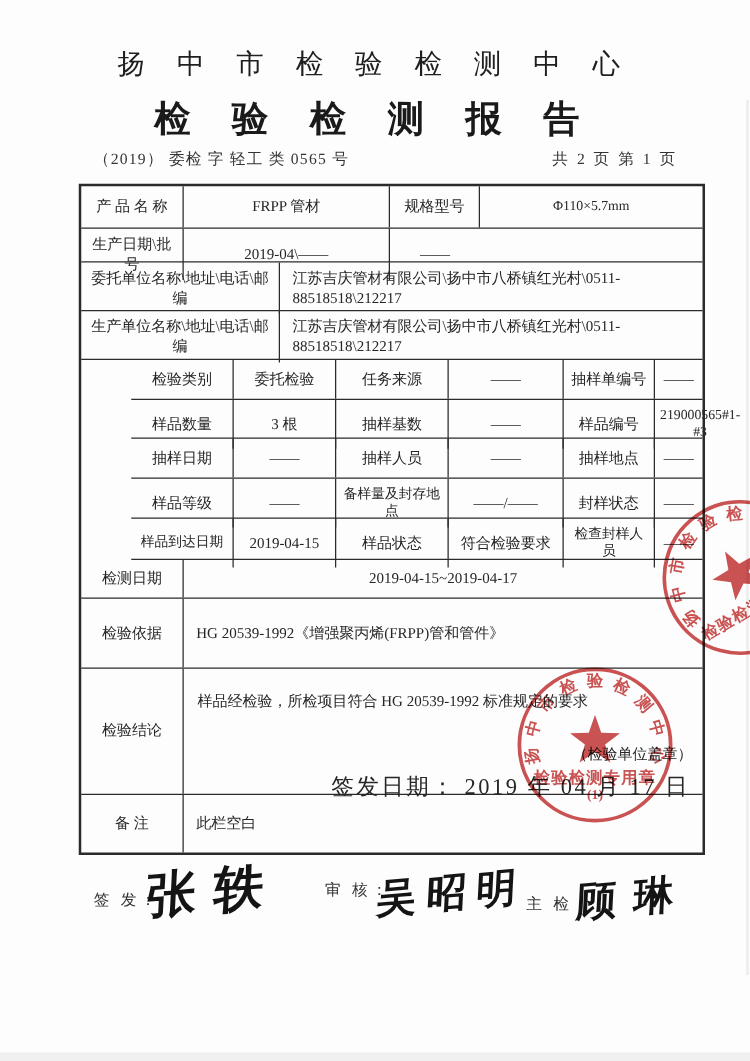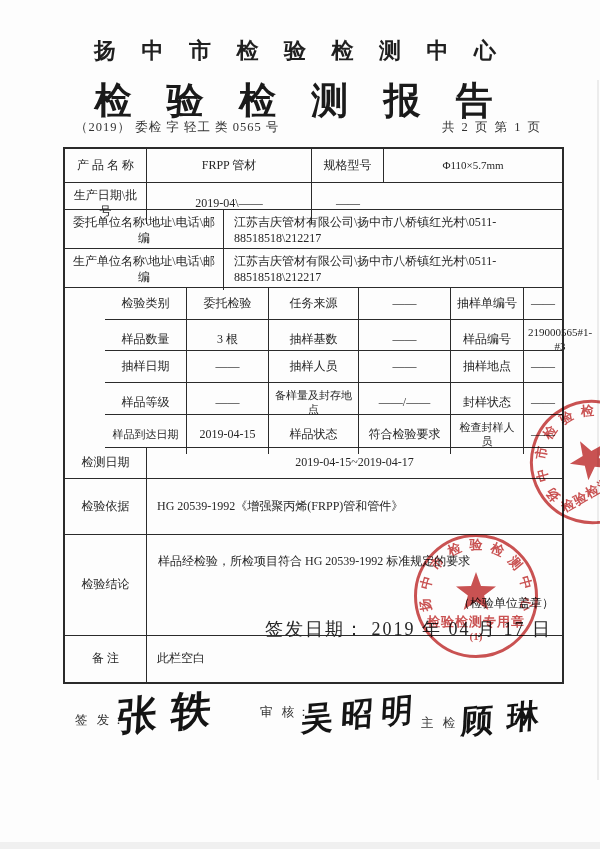--- a/index.html
+++ b/index.html
@@ -3,23 +3,23 @@
 <meta charset="utf-8">
 <style>
   html,body{margin:0;padding:0;}
   .page{
     position:relative; width:600px; height:849px; background:#fdfdfd;
     font-family:"Liberation Serif","DejaVu Serif",serif; color:#262626;
     overflow:hidden;
   }
   
   .org-title{position:absolute;top:36px;left:0;width:100%;text-align:center;
-    font-size:22px;font-weight:bold;letter-spacing:10px;color:#1f1f1f;}
+    font-size:22px;font-weight:normal;letter-spacing:10px;color:#1f1f1f;}
   .report-title{position:absolute;top:76px;left:0;width:100%;text-align:center;
-    font-size:37px;font-weight:bold;letter-spacing:13px;color:#1a1a1a;}
+    font-size:29px;font-weight:bold;letter-spacing:13px;color:#1a1a1a;}
   .ref-row{position:absolute;top:119px;left:75px;width:467px;display:flex;
     justify-content:space-between;font-size:12.5px;color:#333;}
   .ref-left{letter-spacing:1px;}
   .ref-right{letter-spacing:2px;}
   
   .report-table{position:absolute;left:63px;top:147px;width:497px;
     border:2px solid #2b2b2b;background:transparent;box-sizing:content-box;}
   .trow{display:grid;border-bottom:1px solid #2b2b2b;box-sizing:border-box;}
   .trow.last{border-bottom:none;}
   .cols-a{grid-template-columns:82px 165px 72px 1fr;}

